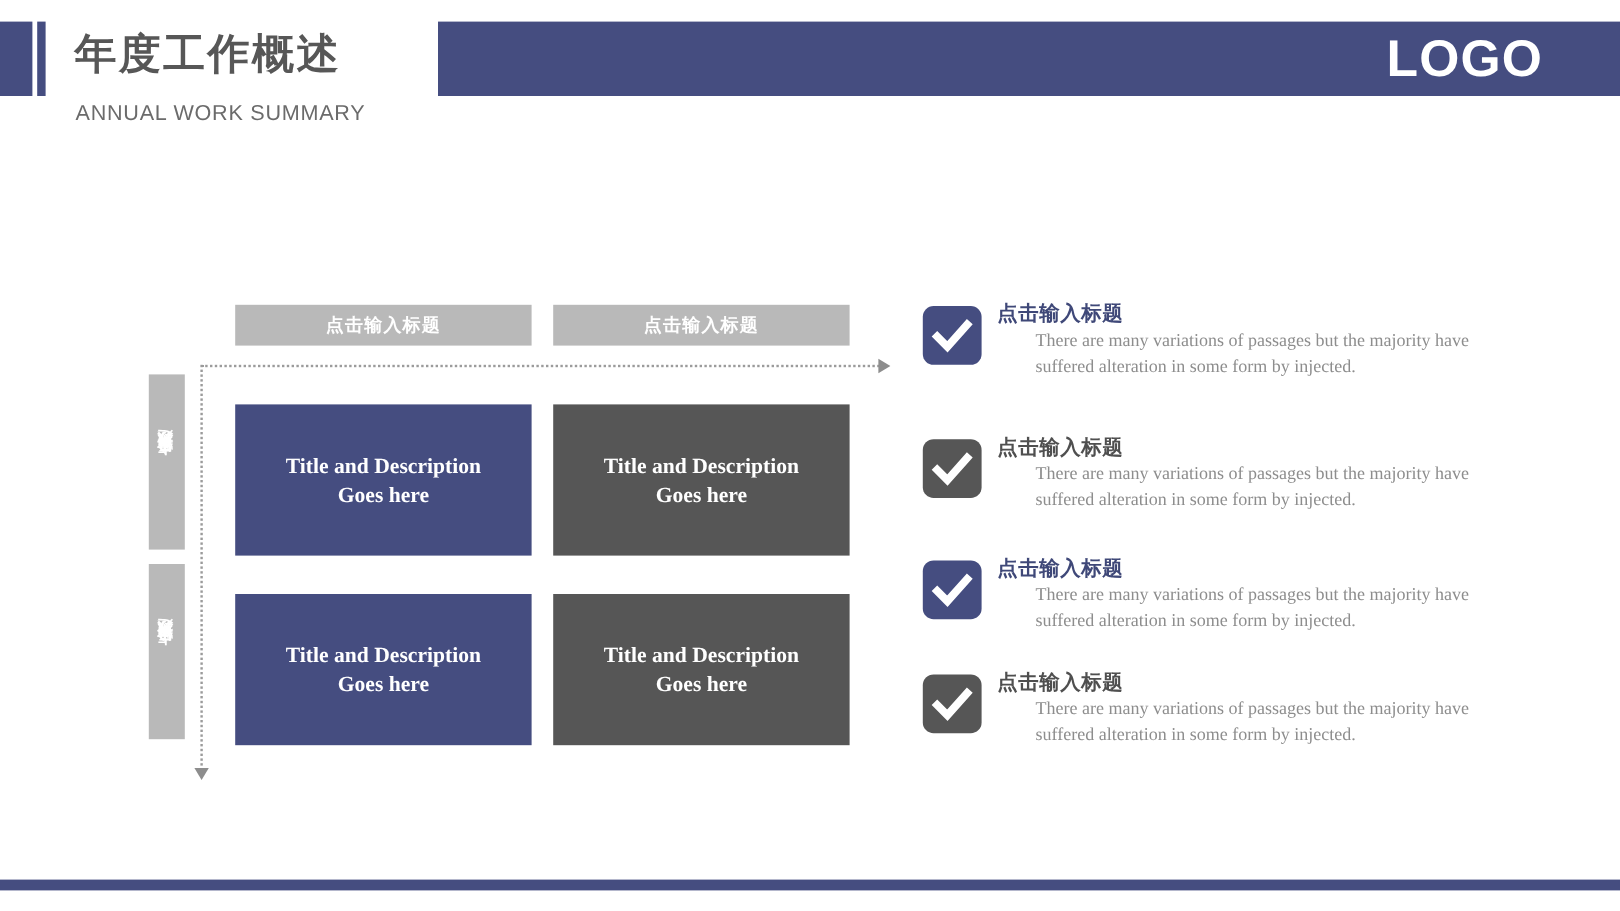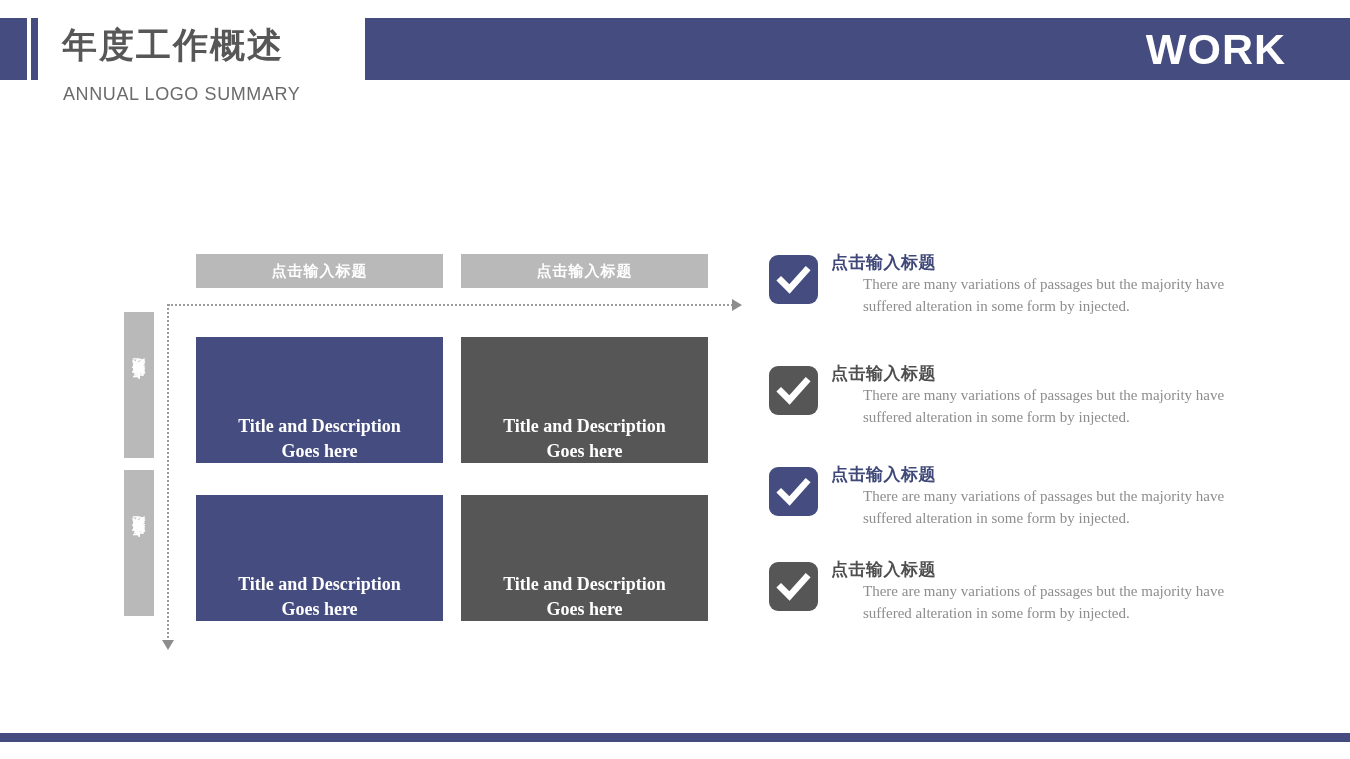--- a/index.html
+++ b/index.html
@@ -105,21 +105,21 @@
     white-space: nowrap;
   }
   .row-head.r1 { top: 312px; height: 146px; }
   .row-head.r2 { top: 470px; height: 146px; }
 
   .cell {
     position: absolute;
     width: 247px;
     height: 126px;
     display: flex;
-    align-items: flex-end;
+    align-items: center;
     justify-content: center;
     text-align: center;
     color: #ffffff;
     font-size: 18px;
     font-weight: bold;
     line-height: 1.35;
     font-family: "Liberation Serif", "DejaVu Serif", serif;
   }
   .cell.blue { background: #454d80; }
   .cell.gray { background: #565656; }
@@ -211,22 +211,22 @@
   }
 </style>
 </head>
 <body>
 
 <div class="hdr-bar-wide"></div>
 <div class="hdr-bar-thin"></div>
 <div class="hdr-blue-band"></div>
 
 <div class="hdr-title-cn">年度工作概述</div>
-<div class="hdr-title-en">ANNUAL LOGO SUMMARY</div>
-<div class="hdr-logo">WORK</div>
+<div class="hdr-title-en">ANNUAL WORK SUMMARY</div>
+<div class="hdr-logo">LOGO</div>
 
 <div class="col-head c1">
   <span>点击输入标题</span>
 </div>
 <div class="col-head c2">
   <span>点击输入标题</span>
 </div>
 
 <div class="row-head r1">
   <span>点击输入标题</span>

